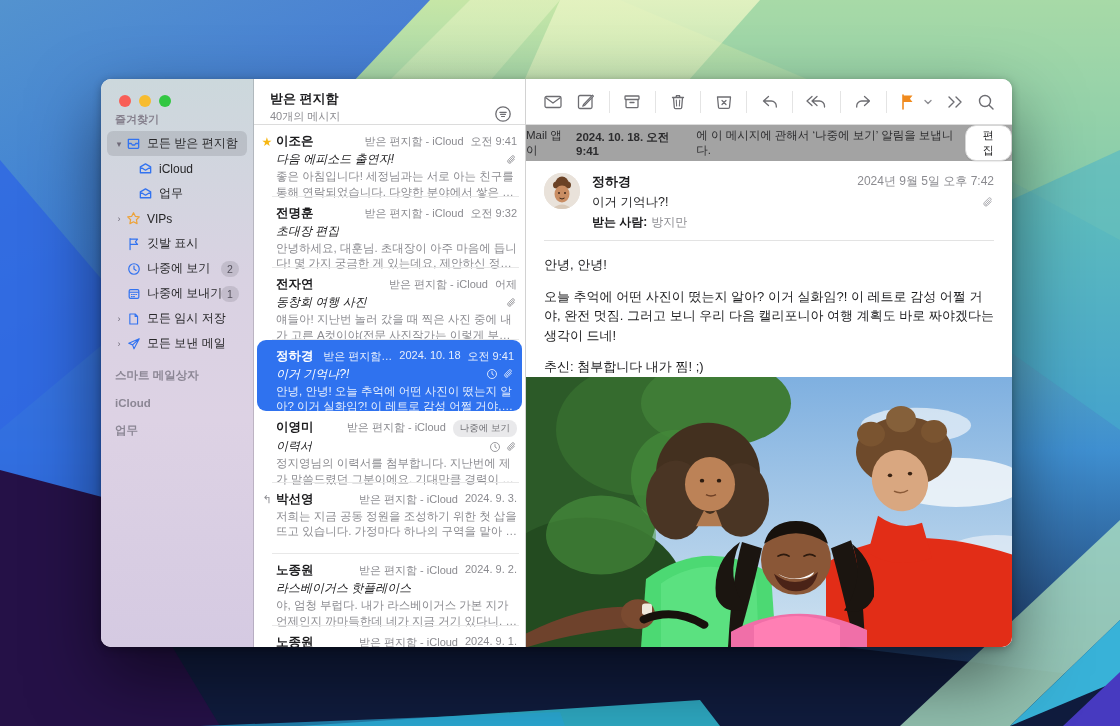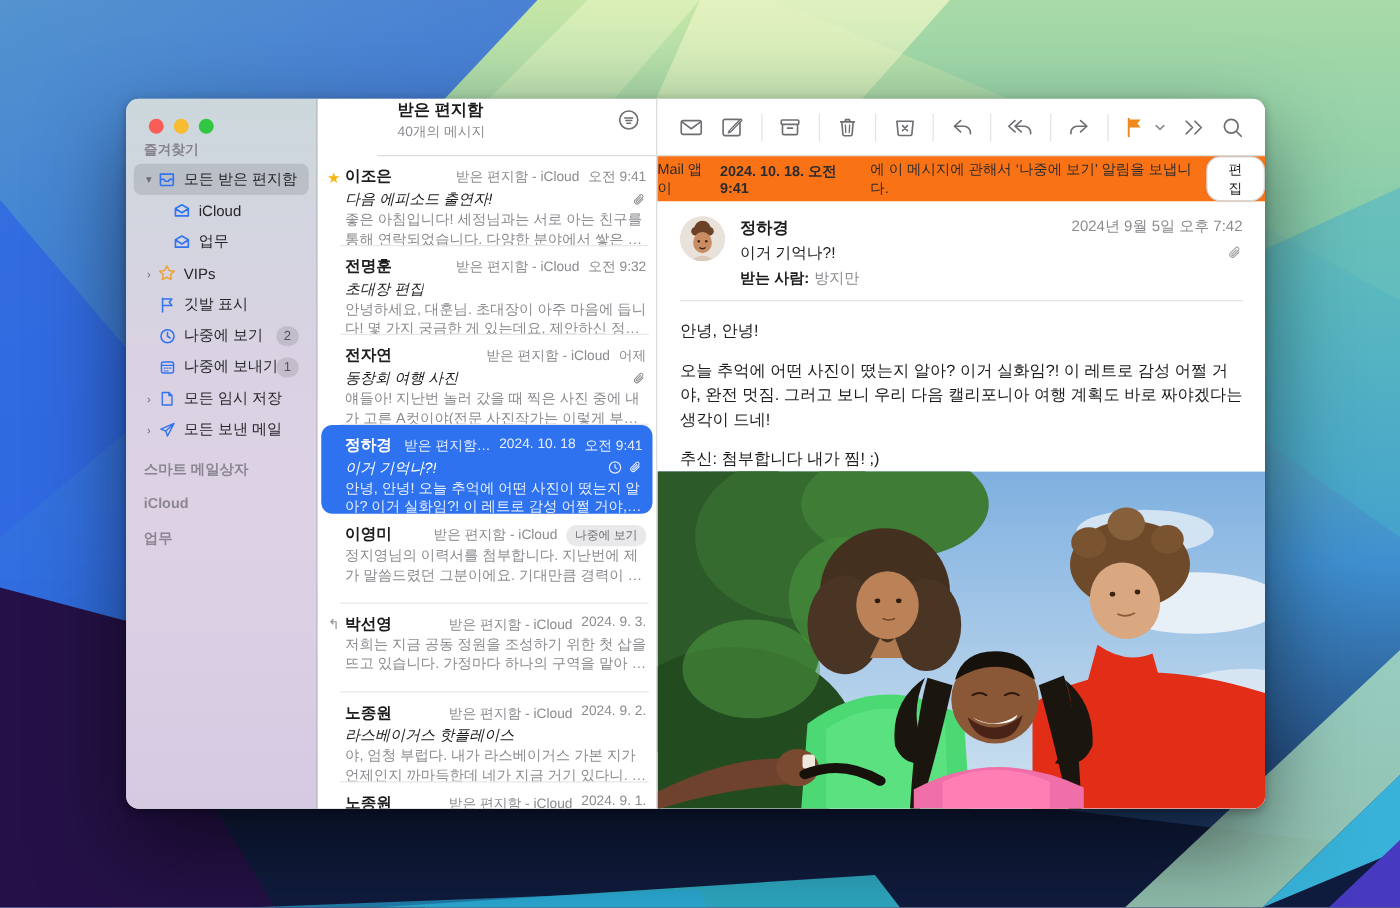--- a/index.html
+++ b/index.html
@@ -32,21 +32,21 @@
   .side-item.selected { background:rgba(60,60,67,.14); }
   .side-item .chev { width:12px; flex:0 0 12px; font-size:9px; color:#6f6a78; text-align:center; }
   .side-item .sicon { width:17px; flex:0 0 17px; margin-right:5px; display:flex; align-items:center; justify-content:center; }
   .side-item .slabel { flex:1; white-space:nowrap; overflow:hidden; }
   .side-item.child { padding-left:30px; }
   .side-badge { background:rgba(60,60,67,.14); color:#55515d; font-size:10.5px; min-width:18px; height:16px; border-radius:9px; display:flex; align-items:center; justify-content:center; padding:0 5px; }
   .side-foot { color:#8b8694; font-size:11.5px; font-weight:bold; padding:12px 14px 2px; }
 
   
   .listcol { width:272px; flex:0 0 272px; background:#fff; border-right:1px solid #d2d2d2; display:flex; flex-direction:column; }
-  .list-header { height:46px; flex:0 0 46px; border-bottom:1px solid #dcdcdc; display:flex; align-items:center; padding:0 12px 12px 16px;margin-left:48px; }
+  .list-header { height:46px; flex:0 0 46px; border-bottom:1px solid #dcdcdc; display:flex; align-items:flex-end; padding:0 12px 0 16px; }
   .lh-titles { flex:1; }
   .lh-title { font-size:13px; font-weight:bold; color:#1c1c1e; }
   .lh-count { font-size:11px; color:#8b8b90; margin-top:1px; }
   .rows { flex:1; overflow:hidden; }
   .row { position:relative; display:flex; padding:8px 8px 8px 4px; height:71.5px; }
   .row::after { content:""; position:absolute; left:18px; right:6px; bottom:0; border-bottom:1px solid #e8e8e8; }
   .row.selected { background:#2f72ef; border-radius:9px; margin:0 3px; padding-left:1px; }
   .row.selected::after { display:none; }
   .gutter { width:18px; flex:0 0 18px; display:flex; justify-content:center; padding-top:2px; font-size:11px; }
   .star-g { color:#f7b712; font-size:12px; }
@@ -64,21 +64,21 @@
   .row.selected .meta, .row.selected .prev, .row.selected .licons { color:rgba(255,255,255,.88); }
   .later-pill { background:rgba(120,120,128,.16); color:#6d6d72; font-size:9.5px; padding:2px 7px; border-radius:8px; }
 
   
   .pane { flex:1; display:flex; flex-direction:column; background:#fff; min-width:0; }
   .toolbar { height:46px; flex:0 0 46px; border-bottom:1px solid #dcdcdc; display:flex; align-items:center; padding:0 16px; justify-content:space-between; }
   .tbtn { display:flex; align-items:center; justify-content:center; color:#6d6d72; }
   .tsep { width:1px; height:22px; background:#e4e4e4; }
   .flag-group { display:flex; align-items:center; gap:5px; }
 
-  .banner { height:46px; flex:0 0 29px; background:#f97316; display:flex; align-items:center; justify-content:center; gap:4px; font-size:11.5px; color:#2c2c2e; }
+  .banner { height:46px; flex:0 0 29px; background:#a3a3a3; display:flex; align-items:center; justify-content:center; gap:4px; font-size:11.5px; color:#2c2c2e; }
   .banner b { font-weight:bold; }
   .edit-btn { margin-left:0; background:#fff; border:1px solid #d6d6d6; border-radius:11px; font-size:11px; color:#1c1c1e; padding:2px 12px; box-shadow:0 .5px 1px rgba(0,0,0,.08); }
 
   .msg-header { flex:0 0 80px; display:flex; padding:12px 18px 0; position:relative; }
   .msg-header::after { content:""; position:absolute; left:18px; right:18px; bottom:0; border-bottom:1px solid #e3e3e3; }
   .avatar { width:36px; height:36px; border-radius:50%; flex:0 0 36px; margin-right:12px; overflow:hidden; background:#e9e2da; }
   .mh-main { flex:1; min-width:0; }
   .mh-name { font-size:13px; font-weight:bold; color:#1c1c1e; }
   .mh-subject { font-size:12.5px; color:#1c1c1e; margin-top:3px; }
   .mh-to { font-size:12px; margin-top:3px; color:#1c1c1e; }
@@ -351,20 +351,32 @@
       <div class="row">
         <div class="gutter"></div>
         <div class="rbody">
           <div class="l1">
             <span class="sender">이영미</span>
             <span class="meta">
                 <span>받은 편지함 - iCloud</span>
                 <span class="later-pill">나중에 보기</span>
               </span>
           </div>
+          <div class="l2">
+            <span class="subject">이력서</span>
+            <span class="licons">
+              <svg class="ic" width="12" height="12" viewBox="0 0 16 16">
+                  <circle cx="8" cy="8" r="6" fill="none" stroke="currentColor" stroke-width="1.2"></circle>
+                  <path d="M8 4.8 V8 l2.2 1.5" fill="none" stroke="currentColor" stroke-width="1.2" stroke-linecap="round"></path>
+                </svg>
+              <svg class="ic" width="12" height="12" viewBox="0 0 16 16">
+                  <path d="M12.5 7 L8 11.5 a2.6 2.6 0 0 1 -3.7 -3.7 L9.3 2.8 a1.8 1.8 0 0 1 2.6 2.6 L7 10.3 a.9 .9 0 0 1 -1.3 -1.3 L10 4.7" fill="none" stroke="currentColor" stroke-width="1.1" stroke-linecap="round"></path>
+                </svg>
+            </span>
+          </div>
           <div class="prev">정지영님의 이력서를 첨부합니다. 지난번에 제가 말씀드렸던 그분이에요. 기대만큼 경력이 많진 않을 수 있지만...</div>
         </div>
       </div>
 
       <div class="row">
         <div class="gutter">
             <span class="reply-g">↰</span>
           </div>
         <div class="rbody">
           <div class="l1">

